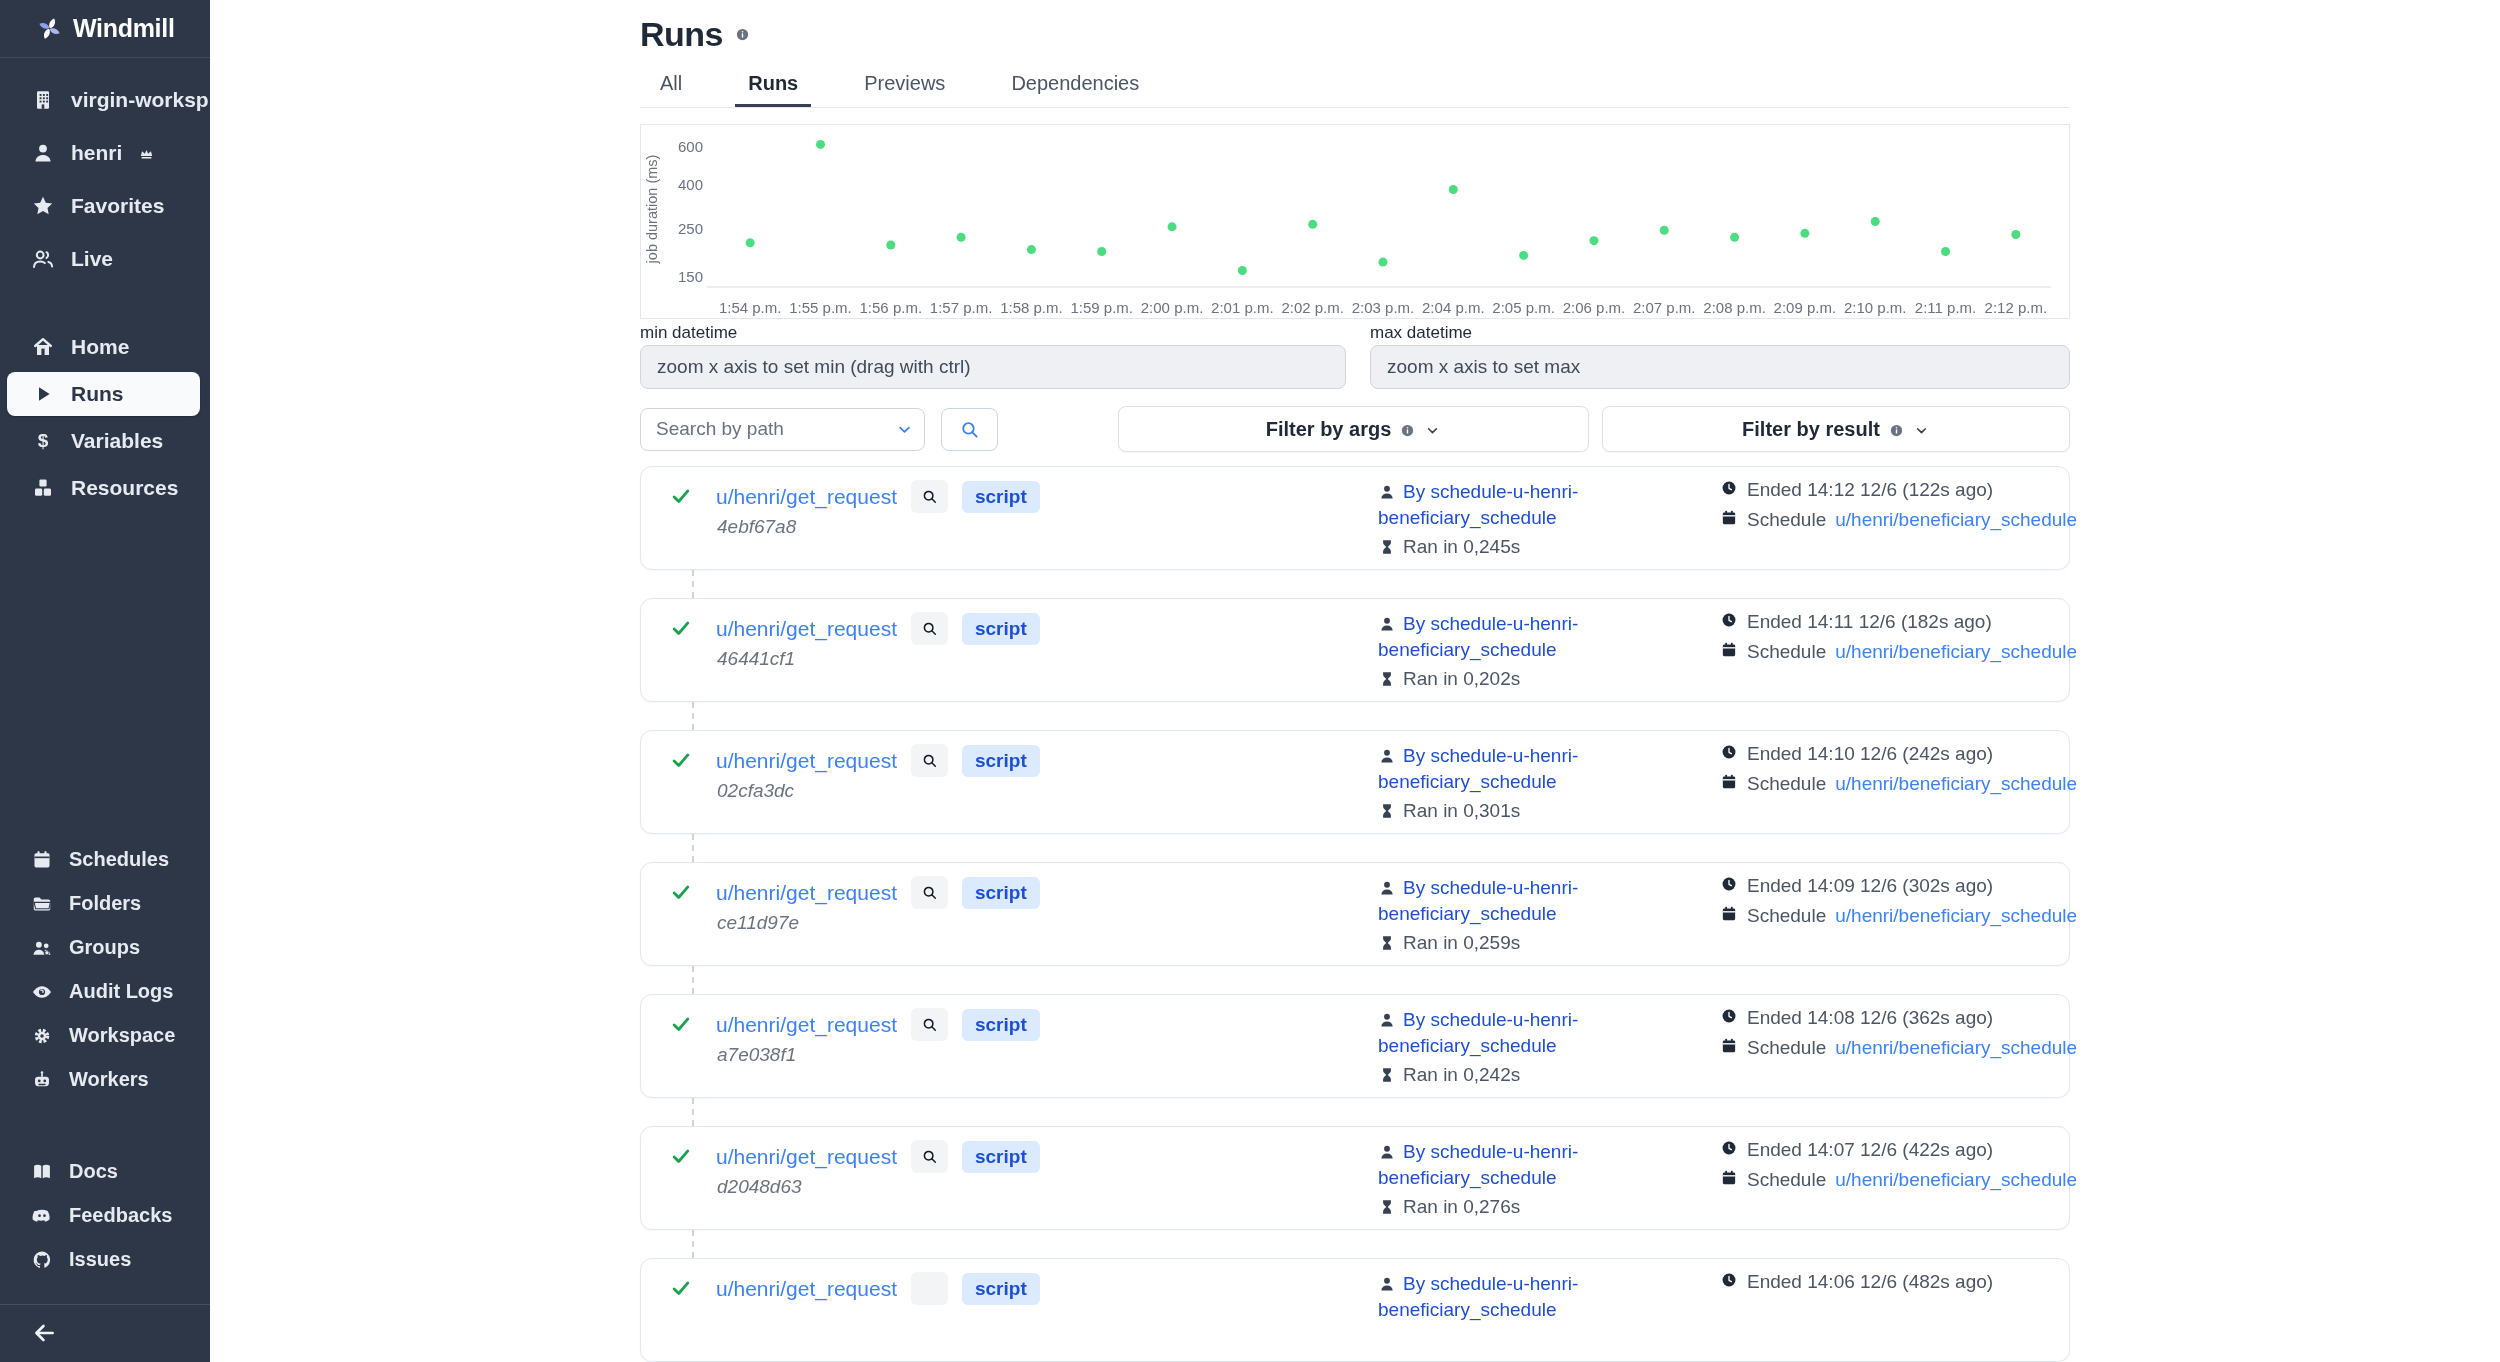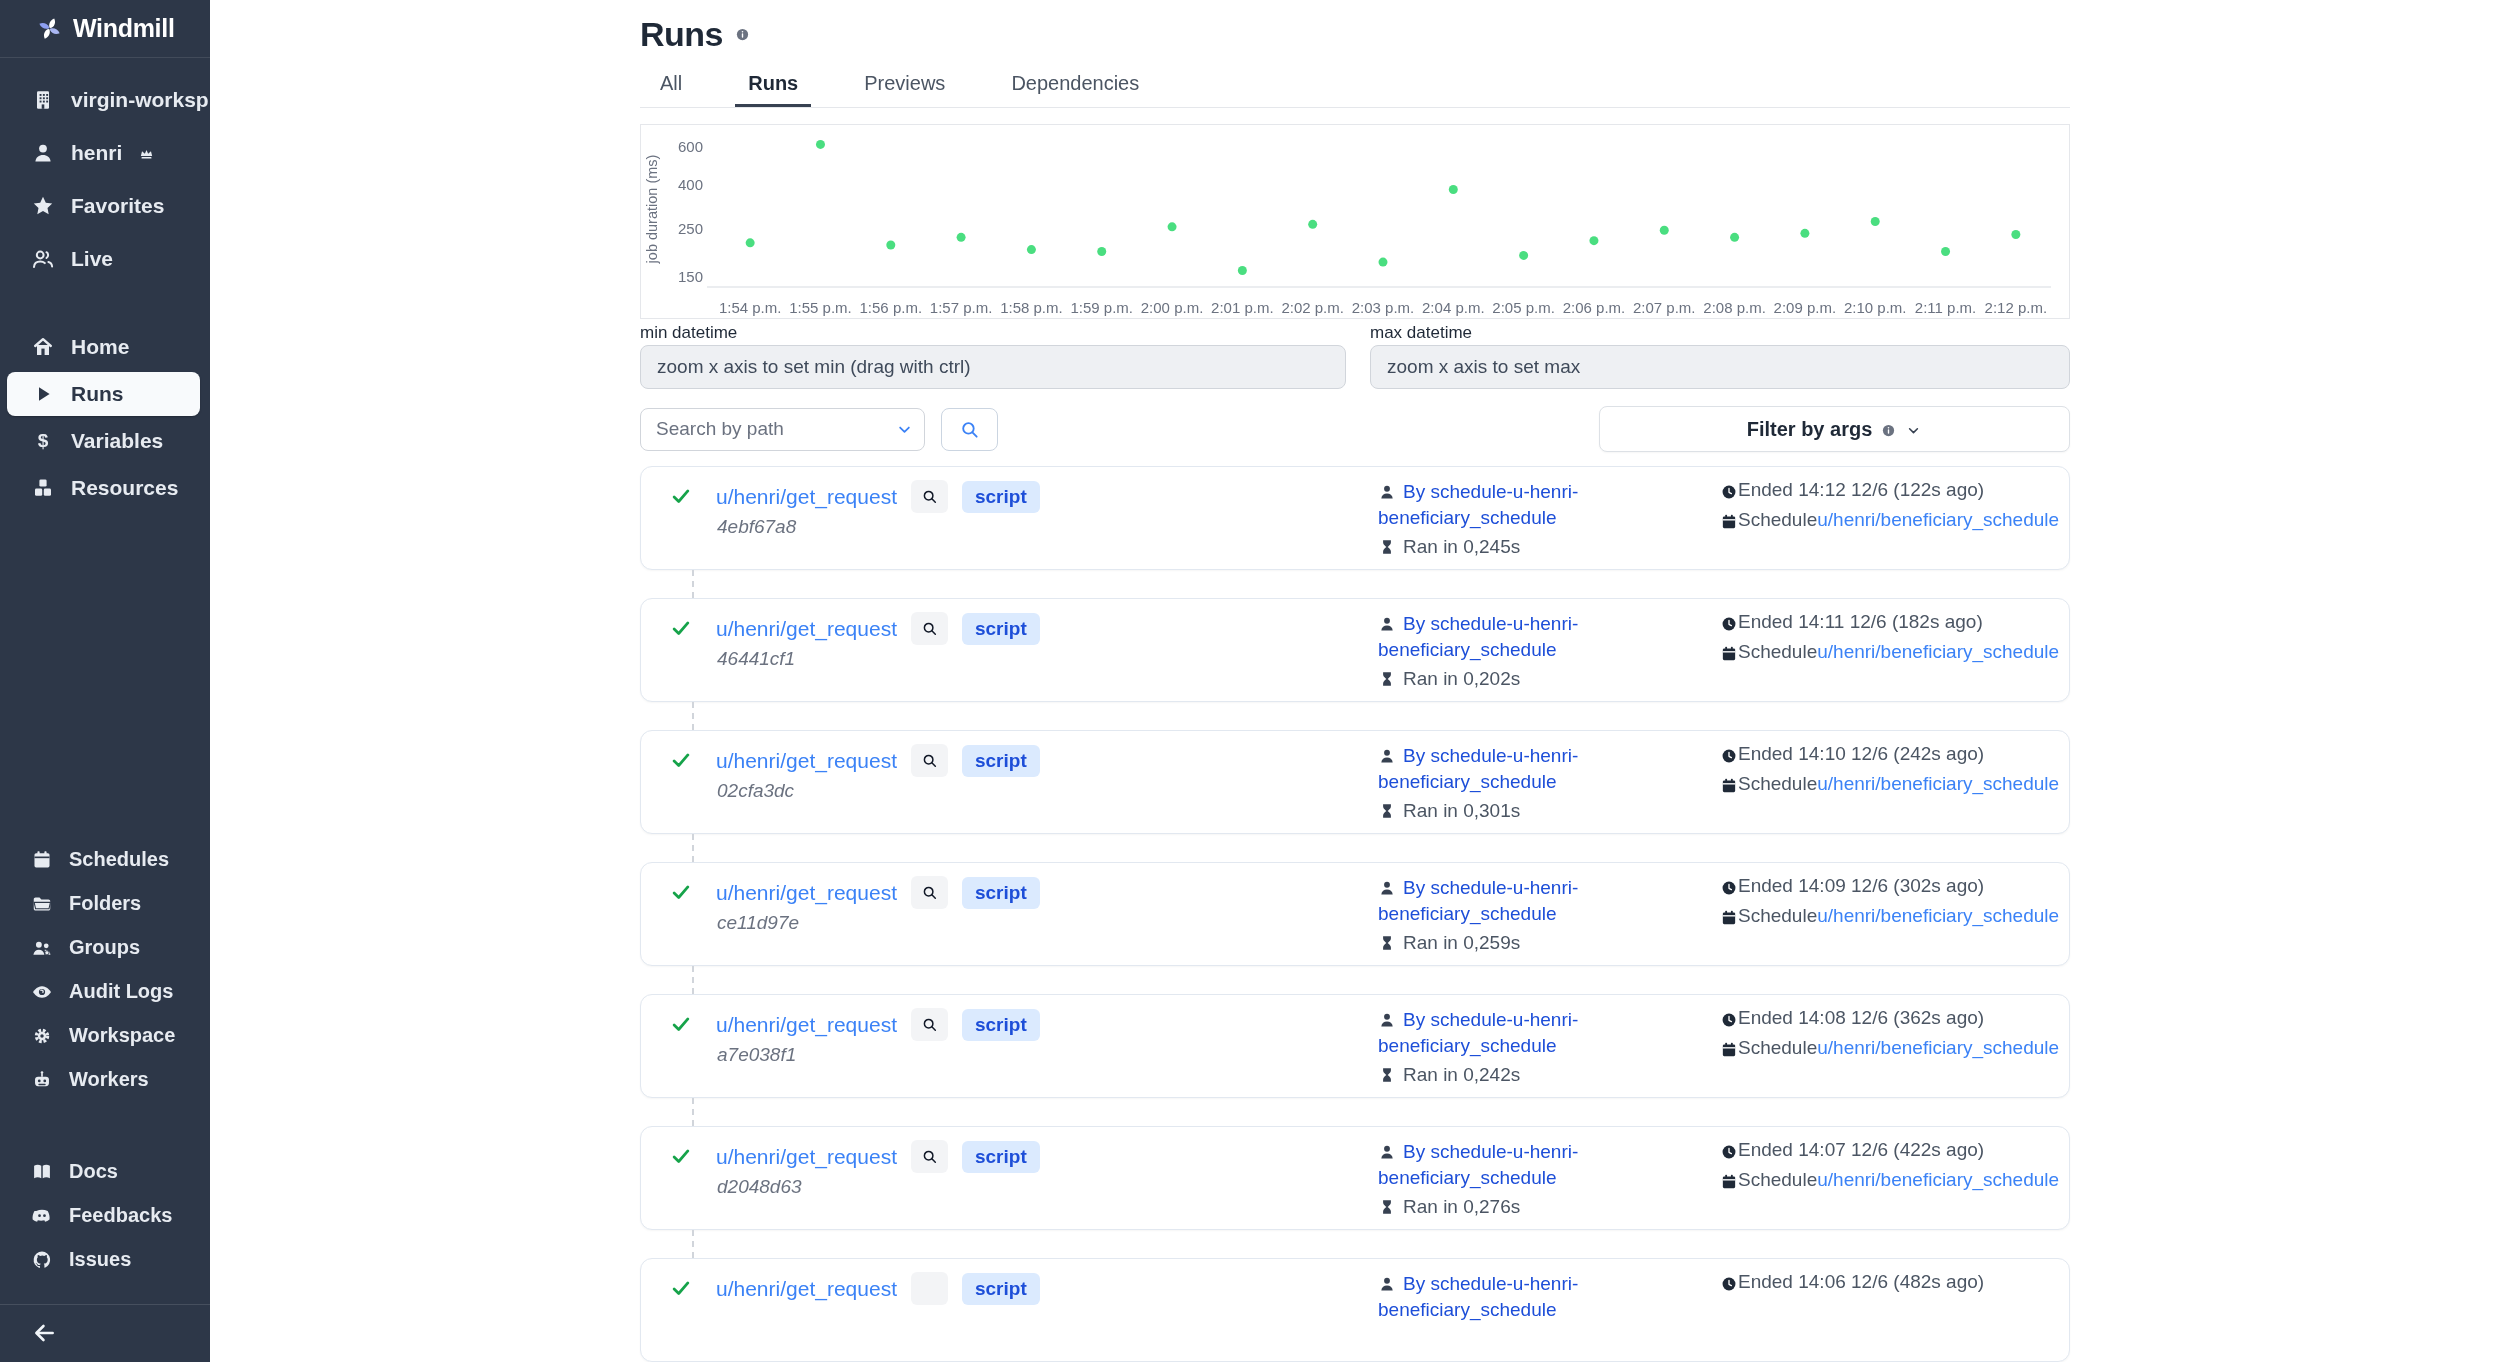--- a/index.html
+++ b/index.html
@@ -63,21 +63,21 @@
   .run-check { position:absolute; left:29px; top:18px; color:#16a34a; }
   .run-top { position:absolute; left:75px; top:13px; display:flex; align-items:center; gap:14px;justify-content:flex-end; }
   .run-path { font-size:21px; font-weight:500; color:#3b82f6; text-decoration:none; }
   .mag-chip { width:37px; height:33px; border-radius:6px; background:#f3f4f6; display:flex; align-items:center; justify-content:center; color:#111827; cursor:pointer; }
   .run-badge { font-size:19px; font-weight:700; color:#1d4ed8; background:#dbeafe; border-radius:6px; padding:5px 13px; }
   .run-id { position:absolute; left:76px; top:49px; font-size:19px; font-style:italic; color:#6b7280; }
   .run-by { position:absolute; left:737px; top:12px; width:322px; font-size:19px; line-height:26px; color:#1d4ed8; }
   .run-by .icon, .run-ran .icon { color:#374151; margin-right:7px; vertical-align:-3px; }
   .run-ran { position:absolute; left:737px; top:69px; font-size:19px; color:#4b5563; }
   .run-right { position:absolute; left:1079px; top:12px; display:flex; flex-direction:column; gap:8px; font-size:19px; color:#4b5563; }
-  .run-right .line { display:flex; align-items:flex-end; }
+  .run-right .line { display:flex; align-items:flex-start; gap:9px; }
   .run-right .icon { color:#1f2937; }
   .run-sched-link { color:#3b82f6; text-decoration:none; }
 </style>
 </head>
 <body>
 
 <aside id="sidebar">
   <div id="logo-row">
     <span class="icon"><svg viewBox="0 0 24 24" width="27" height="27" class="icon">
           <path d="M12 11.4C11.1 7.9 12.3 4.6 16.2 3c1.6 3.3.5 6.9-2.9 8.6z" fill="#ffffff"></path>
@@ -344,20 +344,31 @@
         <span>Filter by args</span>
         <span class="info icon"><svg viewBox="0 0 24 24" width="15" height="15" class="icon">
               <circle cx="12" cy="12" r="9" fill="currentColor"></circle>
               <circle cx="12" cy="7.6" r="1.3" fill="#ffffff"></circle>
               <rect x="10.9" y="10" width="2.2" height="7" rx="1" fill="#ffffff"></rect>
             </svg></span>
         <span class="chev icon"><svg viewBox="0 0 24 24" width="17" height="17" class="icon">
               <polyline points="6.5,9.5 12,15 17.5,9.5" fill="none" stroke="currentColor" stroke-width="2.2" stroke-linecap="round" stroke-linejoin="round"></polyline>
             </svg></span>
       </div>
+      <div id="filter-result" class="filter-btn">
+        <span>Filter by result</span>
+        <span class="info icon"><svg viewBox="0 0 24 24" width="15" height="15" class="icon">
+              <circle cx="12" cy="12" r="9" fill="currentColor"></circle>
+              <circle cx="12" cy="7.6" r="1.3" fill="#ffffff"></circle>
+              <rect x="10.9" y="10" width="2.2" height="7" rx="1" fill="#ffffff"></rect>
+            </svg></span>
+        <span class="chev icon"><svg viewBox="0 0 24 24" width="17" height="17" class="icon">
+              <polyline points="6.5,9.5 12,15 17.5,9.5" fill="none" stroke="currentColor" stroke-width="2.2" stroke-linecap="round" stroke-linejoin="round"></polyline>
+            </svg></span>
+      </div>
     </div>
 
     <div id="runs-list">
         <div class="run-card">
           <span class="run-check"><svg viewBox="0 0 24 24" width="22" height="22" class="icon">
               <polyline points="4.5,13 9.5,18 19.5,6.5" fill="none" stroke="currentColor" stroke-width="3" stroke-linecap="round" stroke-linejoin="round"></polyline>
             </svg></span>
           <div class="run-top">
             <a class="run-path" href="#">u/henri/get_request</a>
             <span class="mag-chip">

